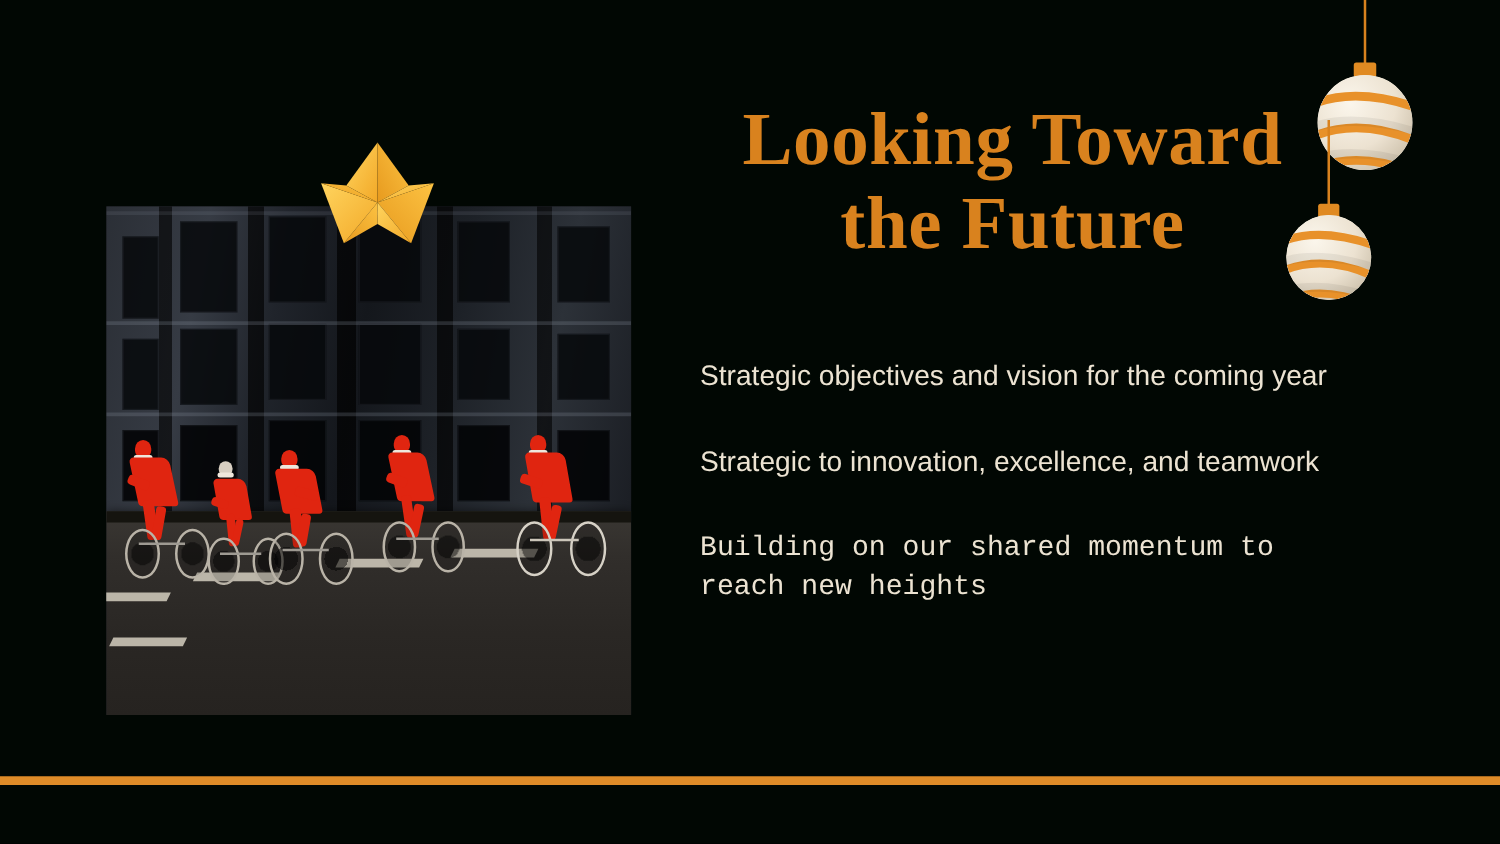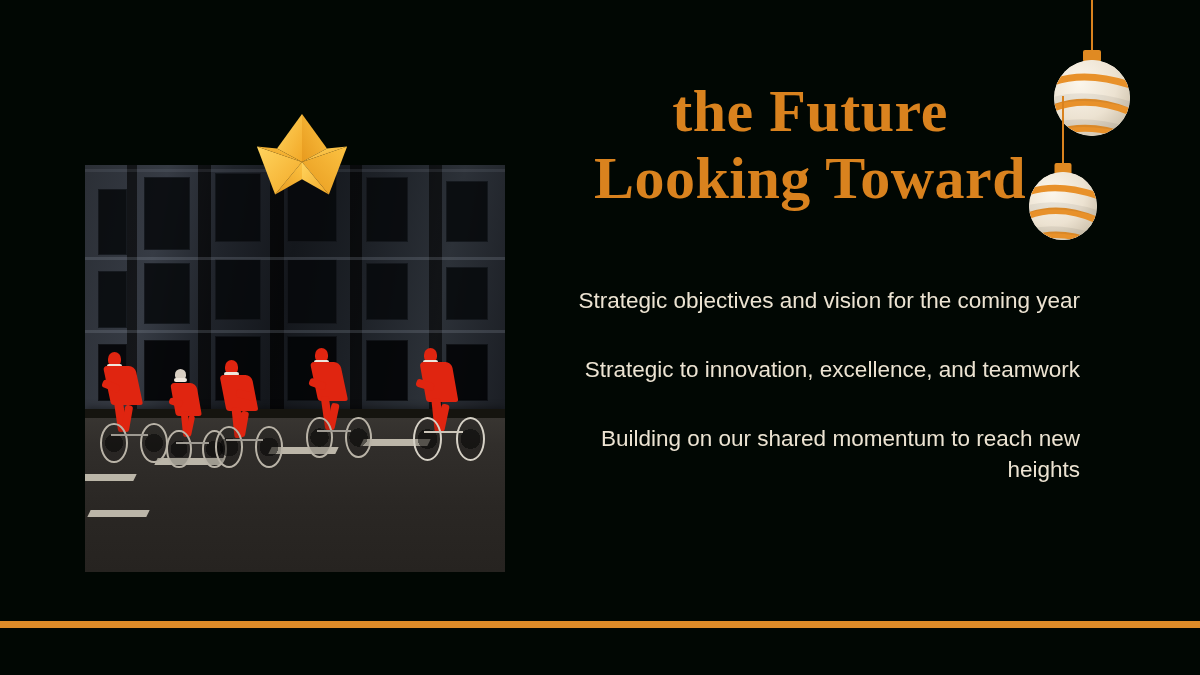--- a/index.html
+++ b/index.html
@@ -136,27 +136,27 @@
     font-weight: 700;
     font-size: 60px;
     line-height: 1.12;
     letter-spacing: .5px;
   }
   .body-block {
     position: absolute;
     left: 560px;
     top: 285px;
     width: 520px;
-    text-align: right;
+    text-align: left;
     color: #ece3d2;
     font-size: 22.5px;
     line-height: 1.38;
   }
   .body-block p { margin: 0 0 38px 0; }
-  .body-block p:last-child { margin-bottom: 0; }
+  .body-block p:last-child { margin-bottom: 0; font-family: Liberation Mono, monospace; }
 
   
   .orn { position: absolute; }
   .orn .string {
     position: absolute;
     width: 2px;
     background: #d9821e;
     left: 50%;
     transform: translateX(-50%);
     top: 0;
@@ -308,22 +308,22 @@
         <polygon points="50,52 97,36 78,86" fill="url(#gB)"></polygon>
         <polygon points="50,52 78,86 50,70" fill="url(#gA)"></polygon>
         <polygon points="50,52 50,70 22,86" fill="url(#gB)"></polygon>
         <polygon points="50,52 22,86 3,36" fill="url(#gA)"></polygon>
         <polygon points="50,52 3,36 24,38" fill="url(#gB)"></polygon>
       </g>
     </svg>
   </div>
 
   <div class="title">
+    <div>Looking Toward</div>
     <div>the Future</div>
-    <div>Looking Toward</div>
   </div>
 
   <div class="body-block">
     <p>Strategic objectives and vision for the coming year</p>
     <p>Strategic to innovation, excellence, and teamwork</p>
     <p>Building on our shared momentum to reach new heights</p>
   </div>
 
   <div class="orn" style="left:1052px;top:0;width:80px;height:140px;">
     <div class="string" style="height:53px;"></div>

